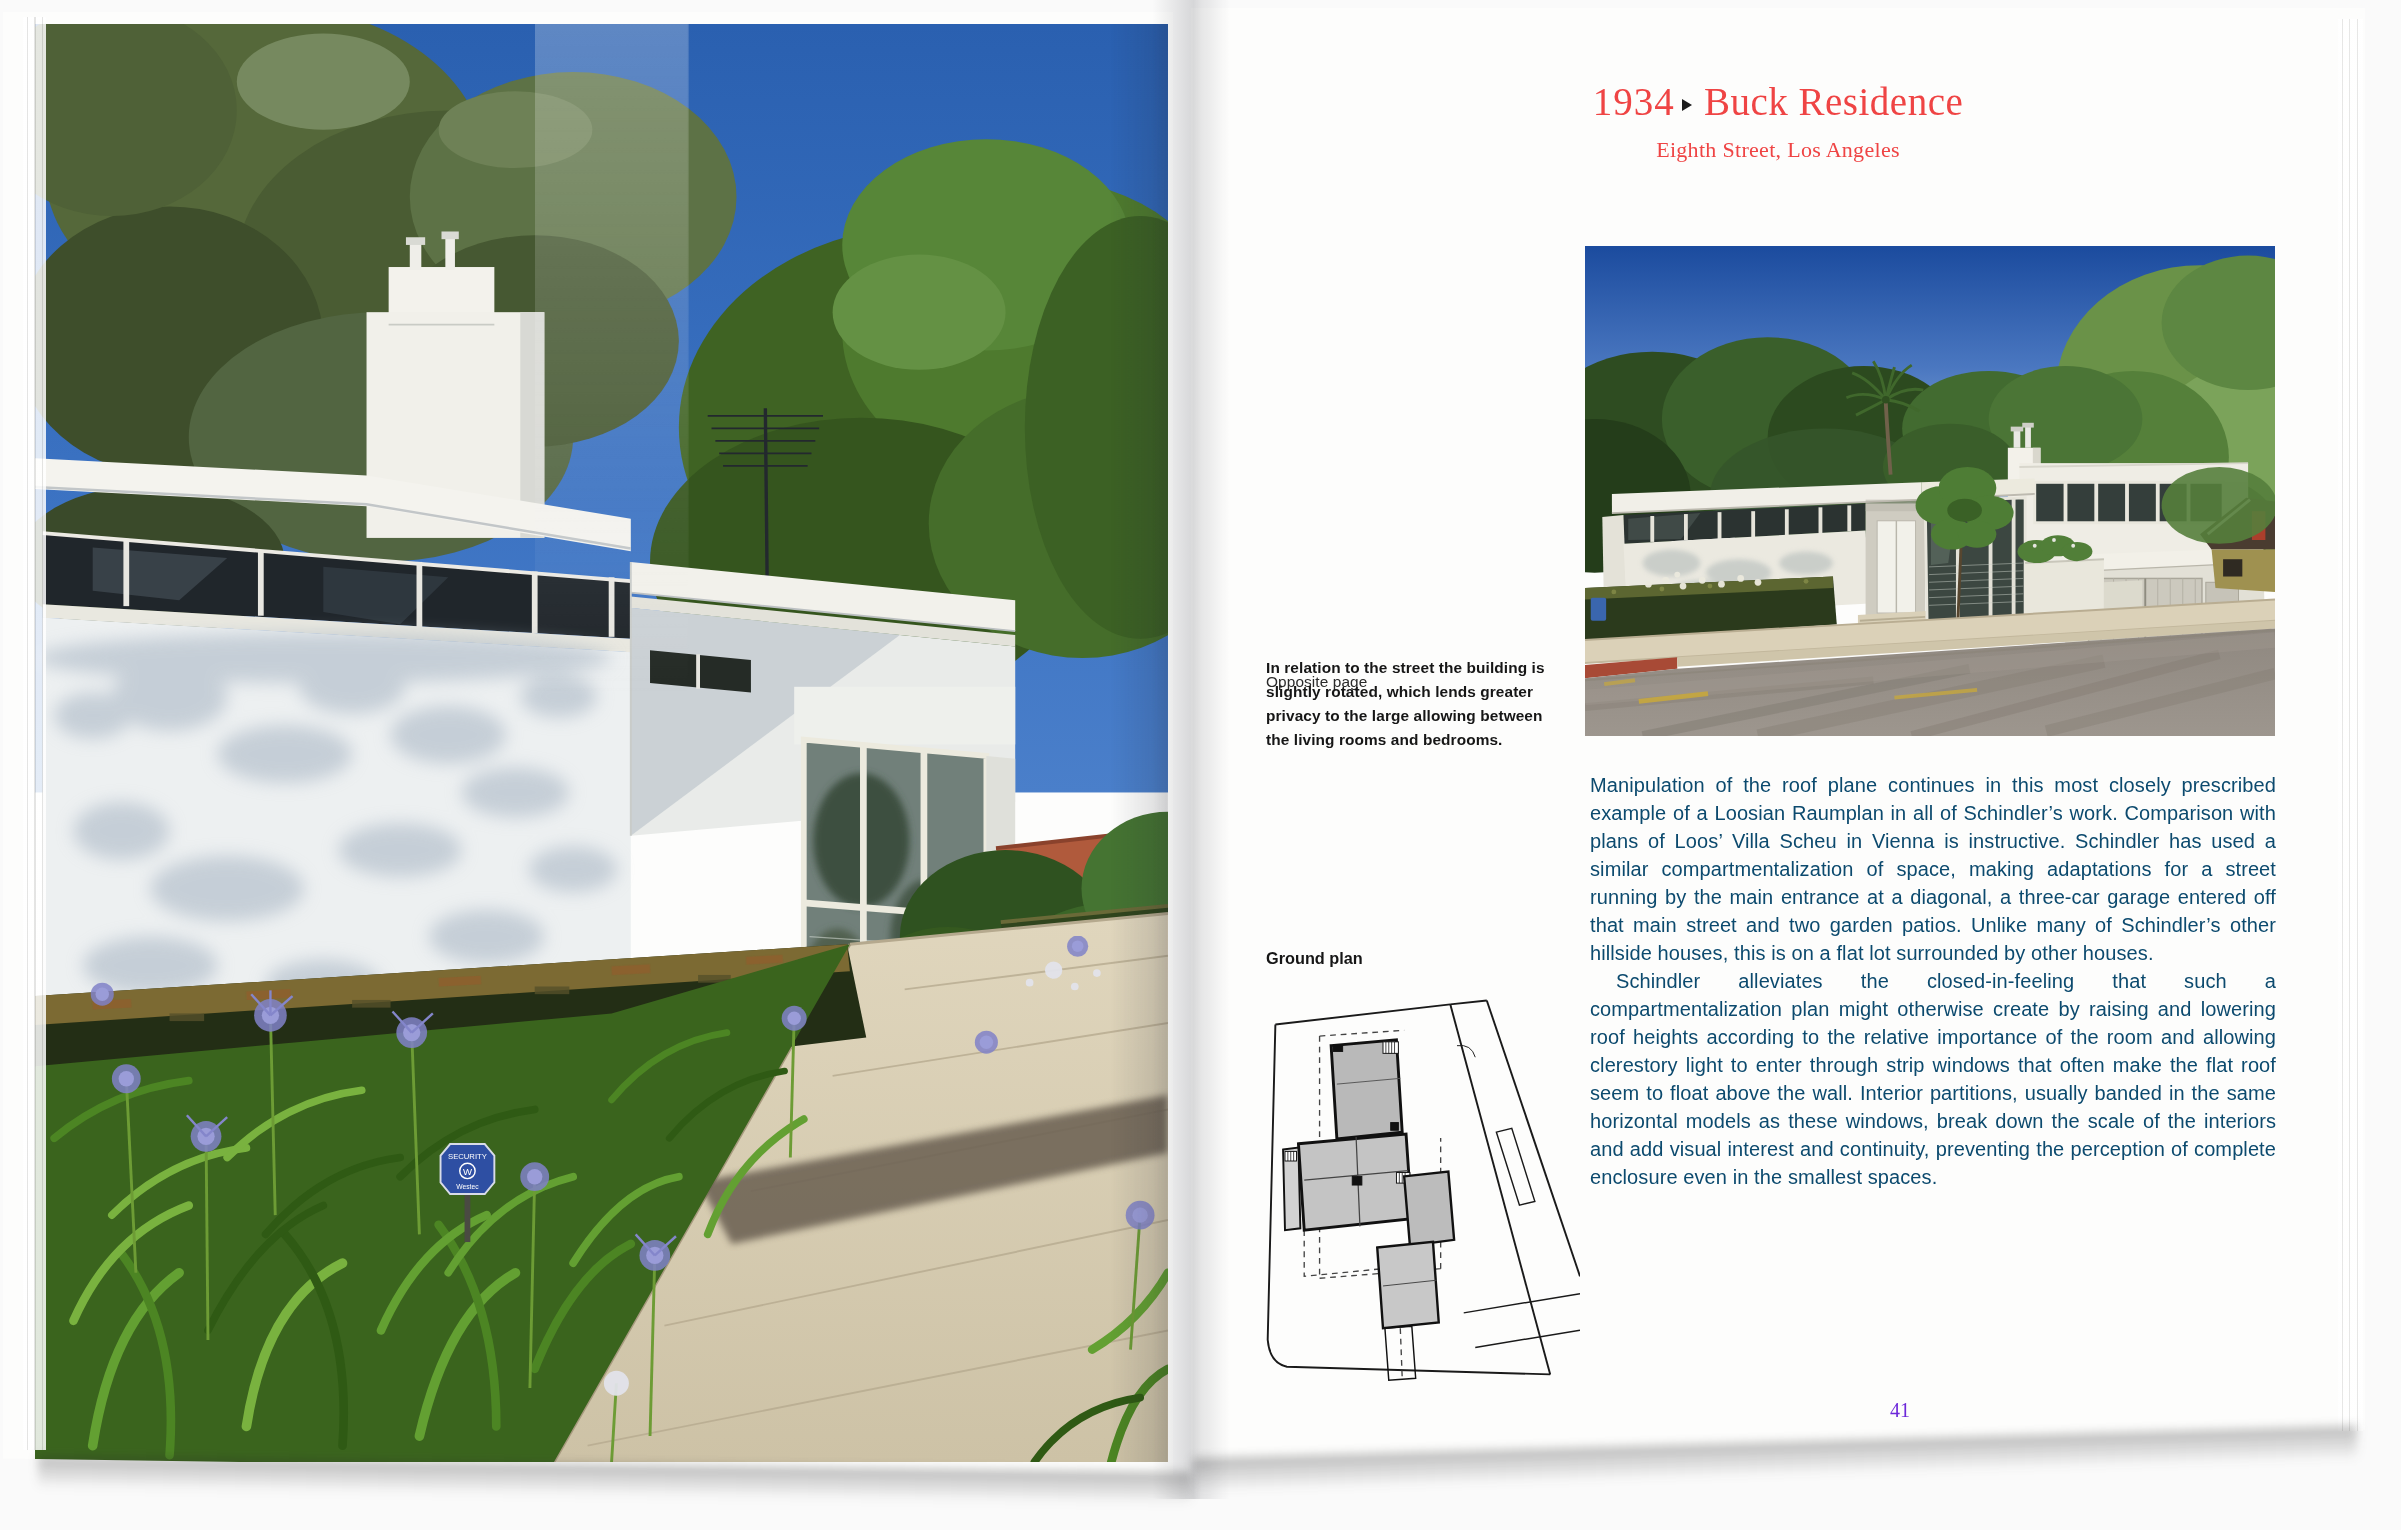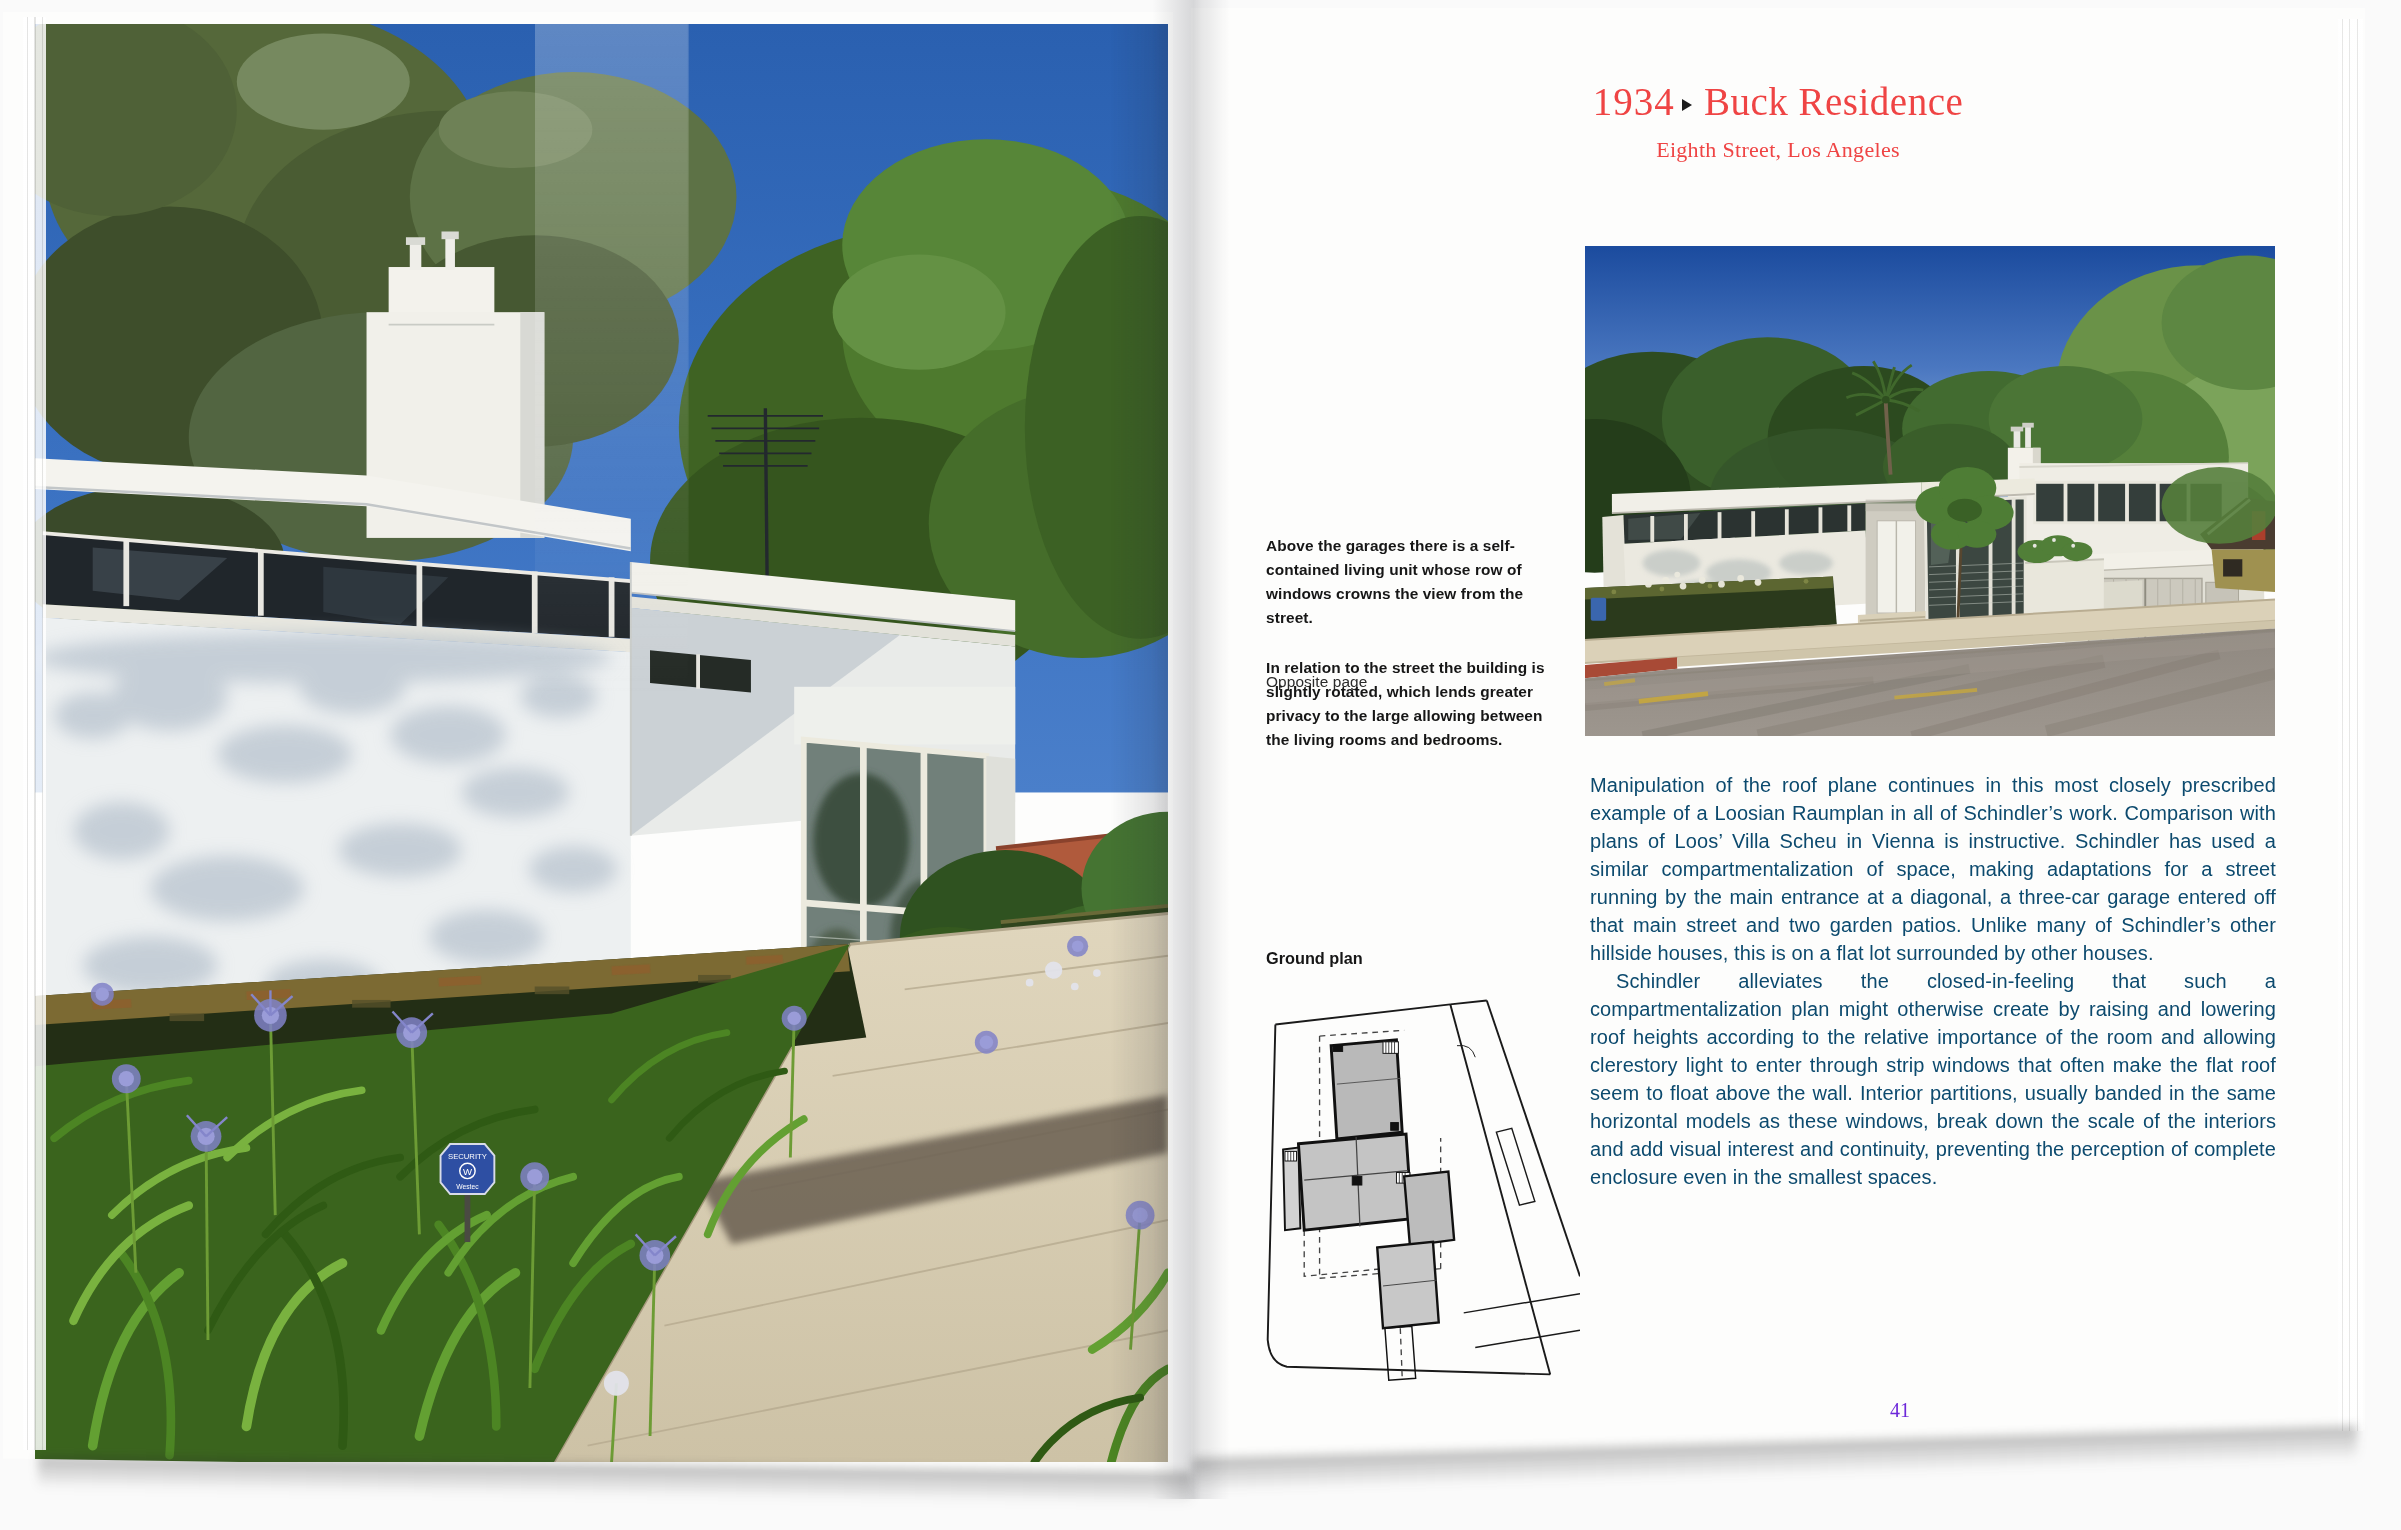--- a/index.html
+++ b/index.html
@@ -623,21 +623,20 @@
       <path d="M0,470 L718,410" stroke="#a29b92" stroke-width="16" opacity="0.35" fill="none"></path>
       <path d="M0,452 L718,400" stroke="#8a8378" stroke-width="2" opacity="0.6" fill="none"></path>
       <g stroke="#c7a83e">
         <path d="M56,474 L128,466" stroke-width="5" opacity="0.9"></path>
         <path d="M322,470 L408,462" stroke-width="4" opacity="0.8"></path>
         <path d="M20,456 L52,452" stroke-width="4" opacity="0.7"></path>
       </g>
     </g>
   </svg>
 
-  <div class="caption caption-above">Above the garages there is a self-contained living unit whose row of windows crowns the view from the street.</div>
   <div class="caption caption-opp-label">Opposite page</div>
   <div class="caption caption-opposite">In relation to the street the building is slightly rotated, which lends greater privacy to the large allowing between the living rooms and bedrooms.</div>
 
   <div class="plan-label">Ground plan</div>
 
   <svg class="plan-box" viewBox="0 0 333 412" preserveAspectRatio="none">
     <g fill="none" stroke="#1a1a1a">
       <g>
         <path d="M16,38 L198,17 M16,38 L8,366 Q10,390 28,394 L302,402" stroke-width="2"></path>
       </g>

